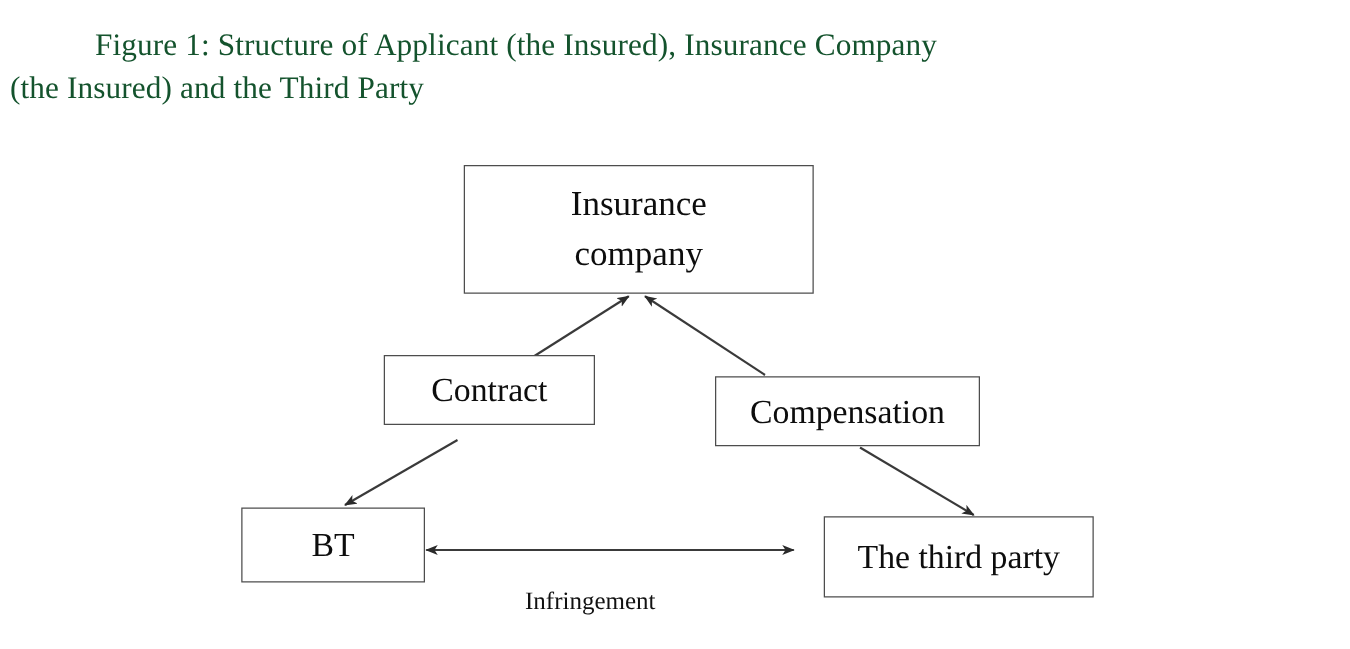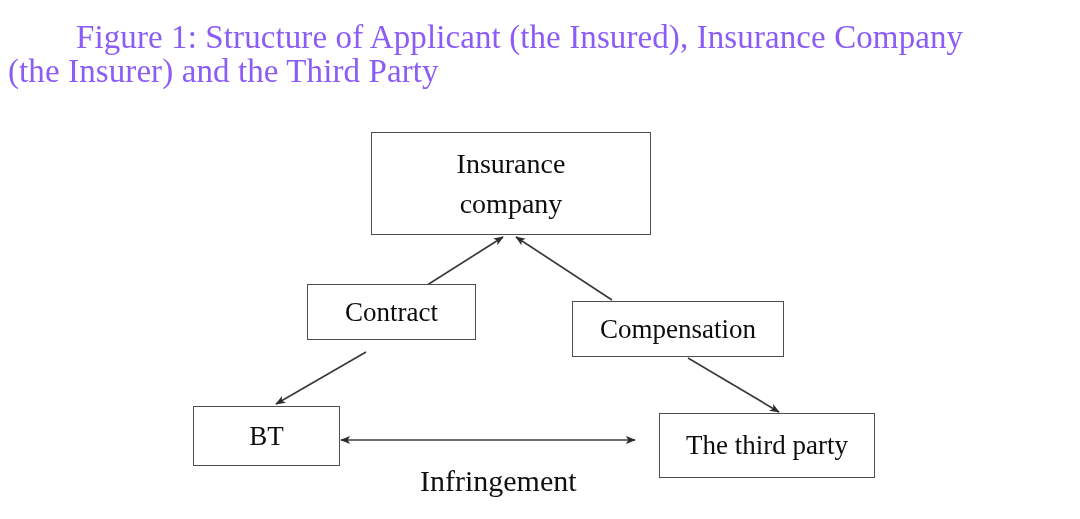--- a/index.html
+++ b/index.html
@@ -21,25 +21,25 @@
     height: 519px;
     background: #ffffff;
   }
 
   
   #caption {
     position: absolute;
     left: 8px;
     top: 20px;
     width: 1062px;
-    font-size: 33px;
+    font-size: 25px;
     line-height: 34px;
     text-align: justify;
     text-justify: inter-word;
-    color: #8b5cf6;
+    color: #14532d;
     letter-spacing: 0.1px;
   }
   #caption .ind {
     display: inline-block;
     width: 68px;
   }
   #caption .lastline {
     display: block;
     text-align: left;
   }
@@ -108,39 +108,39 @@
   #node-thirdparty {
     left: 636px;
     top: 413px;
     width: 216px;
     height: 65px;
     margin-left: 23px;
   }
 
   .edge-label {
     position: absolute;
-    font-size: 30px;
+    font-size: 20px;
     line-height: 32px;
     color: #111111;
     white-space: nowrap;
     z-index: 2;
   }
   #label-infringement {
     left: 420px;
     top: 465px;
   }
 </style>
 </head>
 <body>
 
 <div id="page">
 
   <div id="caption">
     <span class="ind"></span><span>Figure 1: Structure of Applicant (the Insured), Insurance Company</span>
-    <span class="lastline">(the Insurer) and the Third Party</span>
+    <span class="lastline">(the Insured) and the Third Party</span>
   </div>
 
   <div id="diagram">
 
     <svg id="arrow-layer" viewBox="0 0 1080 519">
       <defs>
         <marker id="ah" markerWidth="12" markerHeight="12" refX="9.2" refY="4" orient="auto" markerUnits="userSpaceOnUse">
           <path d="M0,0 L10,4 L0,8 L2.6,4 Z" fill="#2b2b2b"></path>
         </marker>
         <marker id="ah-start" markerWidth="12" markerHeight="12" refX="0.8" refY="4" orient="auto" markerUnits="userSpaceOnUse">

